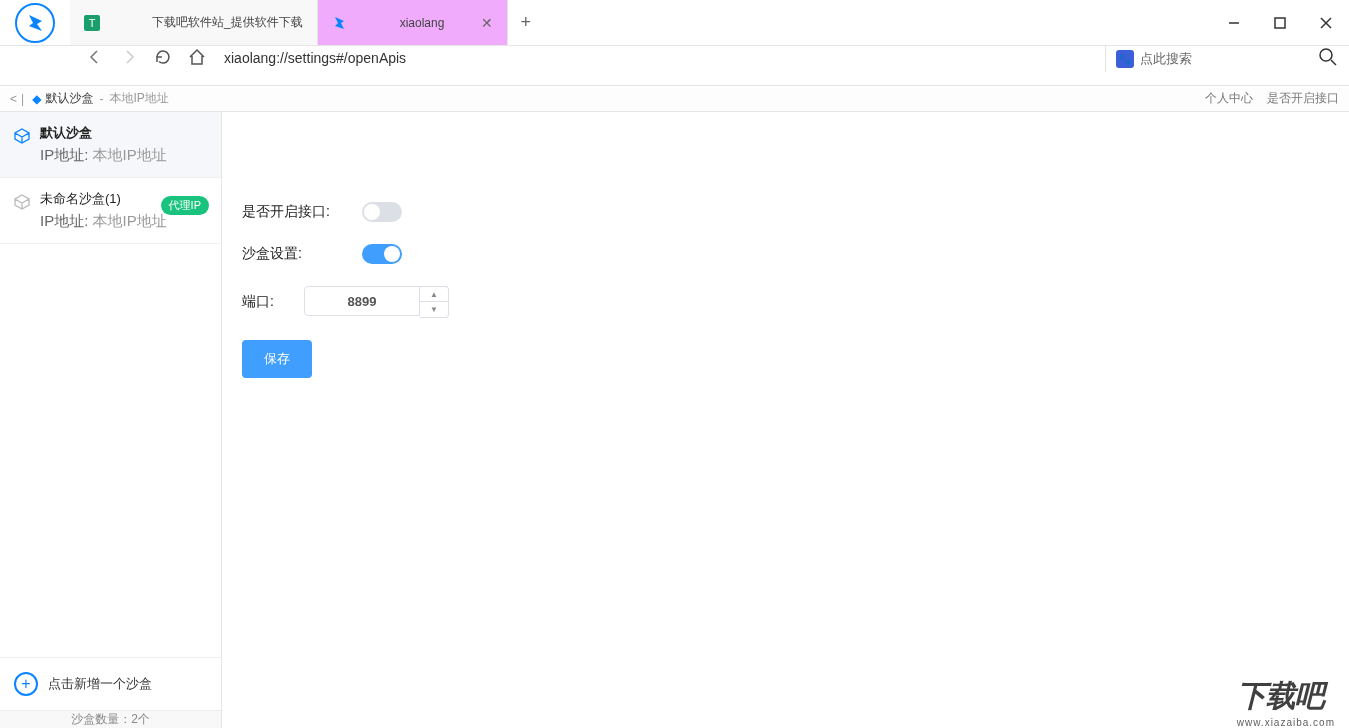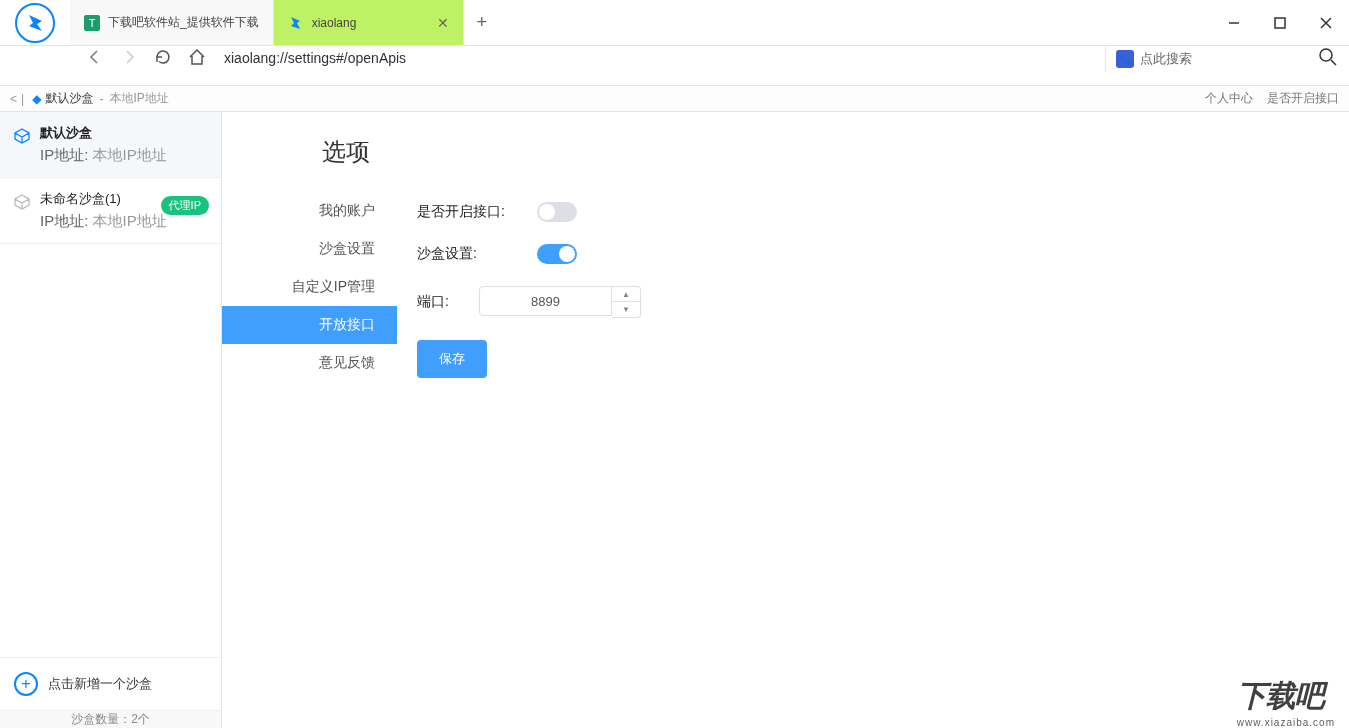--- a/index.html
+++ b/index.html
@@ -4,23 +4,23 @@
 <style>
 * { margin: 0; padding: 0; box-sizing: border-box; font-family: "Microsoft YaHei", Arial, sans-serif; }
 body { width: 1349px; height: 728px; background: #fff; overflow: hidden; position: relative; }
 
 .titlebar { height: 46px; display: flex; align-items: stretch; border-bottom: 1px solid #e5e5e5; }
 .app-logo { width: 70px; display: flex; align-items: center; justify-content: center; }
 .app-logo svg { width: 40px; height: 40px; }
 .tabs { display: flex; flex: 1; }
 .tab { display: flex; align-items: center; padding: 0 14px; min-width: 190px; border-right: 1px solid #e5e5e5; font-size: 12px; color: #444; gap: 8px; position: relative; }
 .tab.inactive { background: #f8f8f8; }
-.tab.active { background: #bef264; }
+.tab.active { background: #f0abfc; }
 .tab-favicon { width: 16px; height: 16px; flex-shrink: 0; }
-.tab-title { flex: 1; white-space: nowrap; overflow: hidden; text-overflow: ellipsis; }
+.tab-title { flex: 1; white-space: nowrap; overflow: hidden; text-overflow: ellipsis; margin-left: 44px; }
 .tab-close { font-size: 14px; color: #666; cursor: pointer; }
 .newtab { width: 36px; display: flex; align-items: center; justify-content: center; font-size: 18px; color: #666; }
 .win-controls { display: flex; margin-left: auto; }
 .win-btn { width: 46px; display: flex; align-items: center; justify-content: center; color: #333; }
 
 .addressbar { height: 40px; display: flex; align-items: flex-start; padding: 0 10px; border-bottom: 1px solid #e5e5e5; gap: 12px; }
 .addressbar .spacer { width: 62px; }
 .nav-icon { width: 22px; height: 22px; display: flex; align-items: center; justify-content: center; color: #666; }
 .url-input { flex: 1; border: none; font-size: 14px; color: #333; outline: none; padding: 4px; }
 .search-box { display: flex; align-items: center; gap: 6px; padding: 4px 10px; border-left: 1px solid #e5e5e5; font-size: 13px; color: #666; min-width: 200px; }
@@ -61,21 +61,21 @@
 .settings-body { flex: 1; padding: 70px 0 0 20px; }
 .form-row { display: flex; align-items: center; margin-bottom: 22px; gap: 8px; }
 .form-label { font-size: 14px; color: #222; min-width: 100px; text-align: left; font-weight: 500; }
 .toggle { width: 40px; height: 20px; border-radius: 20px; position: relative; cursor: pointer; margin-left: 12px; }
 .toggle.off { background: #dcdfe6; }
 .toggle.on { background: #409eff; }
 .toggle .knob { position: absolute; width: 16px; height: 16px; background: #fff; border-radius: 50%; top: 2px; }
 .toggle.off .knob { left: 2px; }
 .toggle.on .knob { right: 2px; }
 .num-input-wrap { display: flex; margin-left: 12px; }
-.num-input { width: 133px; height: 30px; border: 1px solid #dcdfe6; border-radius: 4px 0 0 4px; text-align: center; font-size: 13px; color: #555; outline: none; }
+.num-input { width: 116px; height: 30px; border: 1px solid #dcdfe6; border-radius: 4px 0 0 4px; text-align: center; font-size: 13px; color: #555; outline: none; font-weight: bold; }
 .num-steppers { display: flex; flex-direction: column; border: 1px solid #dcdfe6; border-left: none; border-radius: 0 4px 4px 0; }
 .num-step { width: 28px; height: 15px; display: flex; align-items: center; justify-content: center; font-size: 8px; color: #888; cursor: pointer; }
 .num-step:first-child { border-bottom: 1px solid #dcdfe6; }
 .btn-save { background: #409eff; color: #fff; border: none; padding: 10px 22px; border-radius: 4px; font-size: 13px; cursor: pointer; }
 
 .watermark { position: absolute; right: 14px; bottom: 0; pointer-events: none; opacity: 0.8; }
 .watermark .wm-main { font-size: 30px; font-weight: 900; font-style: italic; color: #111; letter-spacing: -1px; }
 .watermark .wm-sub { font-size: 10px; color: #333; text-align: right; letter-spacing: 1px;}
 </style>
 </head>
@@ -202,30 +202,20 @@
     <div class="sb-add">
       <span class="plus-circle">+</span>
       <span>点击新增一个沙盒</span>
     </div>
     <div class="sb-footer">
       <span>沙盒数量：</span><span>2个</span>
     </div>
   </div>
 
   <div class="content">
-    <div class="settings-nav">
-      <div class="page-title">选项</div>
-      <div class="snav-list">
-        <div class="snav-item">我的账户</div>
-        <div class="snav-item">沙盒设置</div>
-        <div class="snav-item">自定义IP管理</div>
-        <div class="snav-item active">开放接口</div>
-        <div class="snav-item">意见反馈</div>
-      </div>
-    </div>
     <div class="settings-body">
       <div class="form-row">
         <span class="form-label">是否开启接口:</span>
         <div class="toggle off">
             <div class="knob"></div>
           </div>
       </div>
       <div class="form-row">
         <span class="form-label">沙盒设置:</span>
         <div class="toggle on">

